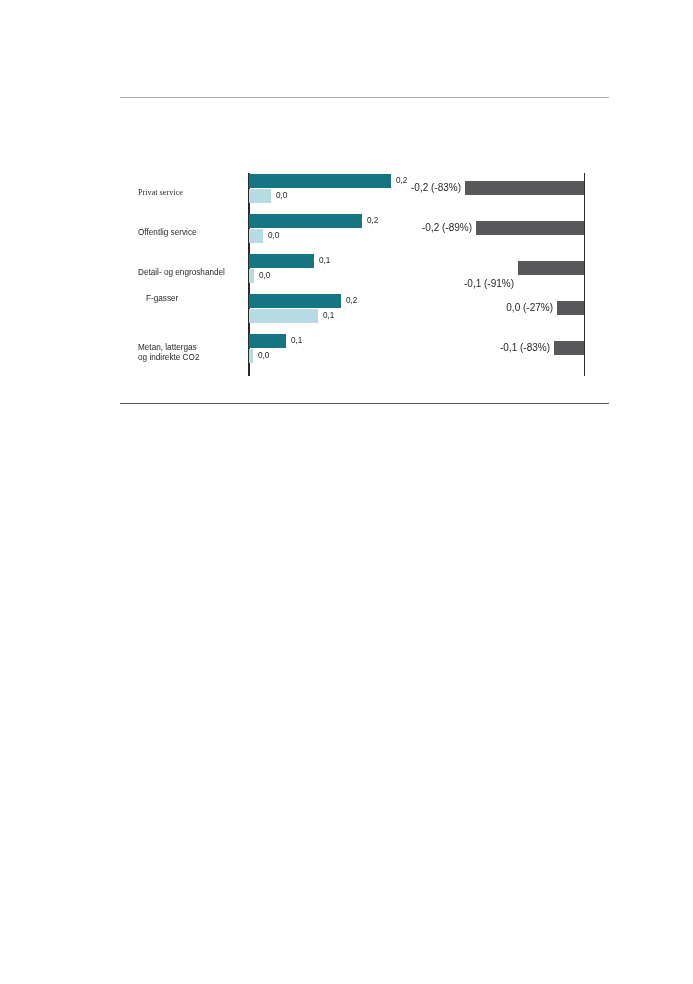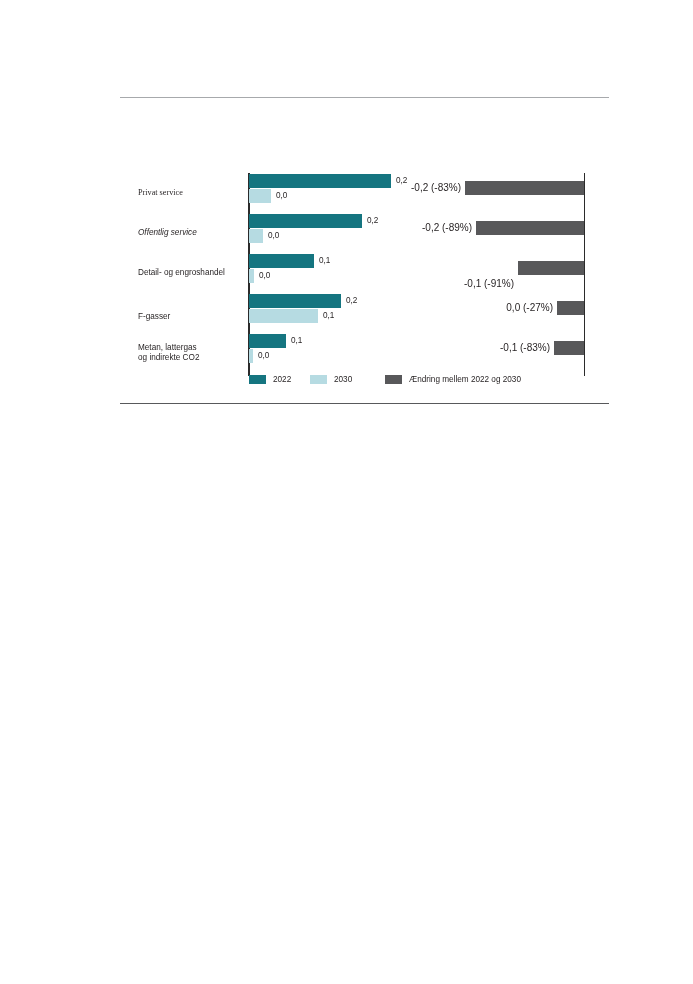--- a/index.html
+++ b/index.html
@@ -61,23 +61,23 @@
 <body>
 
 <div id="page">
 
   <div id="rule-top" class="rule"></div>
   <div id="rule-bottom" class="rule"></div>
 
   <div id="figure">
 
     <div class="cat-label" style="top:28px;font-family:Liberation Serif, serif;">Privat service</div>
-    <div class="cat-label" style="top:68px;font-style:italic;">Offentlig service</div>
+    <div class="cat-label" style="top:68px;">Offentlig service</div>
     <div class="cat-label" style="top:108px;">Detail- og engroshandel</div>
-    <div class="cat-label" style="top:152px;">F-gasser</div>
+    <div class="cat-label" style="top:134px;margin-left:8px;">F-gasser</div>
     <div class="cat-label" style="top:183px;">Metan, lattergas
 og indirekte CO2</div>
 
     <div id="left-axis"></div>
 
     <div class="bar-l bar-2022" style="top:14px;width:142px;"></div>
     <div class="val-l" style="top:14px;left:276px;">0,2</div>
     <div class="bar-l bar-2030" style="top:29px;width:22px;"></div>
     <div class="val-l" style="top:29px;left:156px;">0,0</div>
 
@@ -111,29 +111,15 @@
 
     <div class="bar-r" style="top:101px;left:398px;width:66px;"></div>
     <div class="val-r" style="top:101px;left:296px;width:98px;margin-top:16px;">-0,1 (-91%)</div>
 
     <div class="bar-r" style="top:141px;left:437px;width:27px;"></div>
     <div class="val-r" style="top:141px;left:335px;width:98px;text-align:right;">0,0 (-27%)</div>
 
     <div class="bar-r" style="top:181px;left:434px;width:30px;"></div>
     <div class="val-r" style="top:181px;left:332px;width:98px;">-0,1 (-83%)</div>
 
-    <div id="legend">
-      <div class="lg-item" style="left:129px;">
-        <span class="lg-sw" style="left:0;background:#157580;"></span>
-        <span class="lg-tx" style="left:24px;">2022</span>
-      </div>
-      <div class="lg-item" style="left:190px;">
-        <span class="lg-sw" style="left:0;background:#b6dbe2;"></span>
-        <span class="lg-tx" style="left:24px;">2030</span>
-      </div>
-      <div class="lg-item" style="left:265px;">
-        <span class="lg-sw" style="left:0;background:#58585a;"></span>
-        <span class="lg-tx" style="left:24px;">Ændring mellem 2022 og 2030</span>
-      </div>
-    </div>
 
   </div>
 </div>
 
 </body></html>

